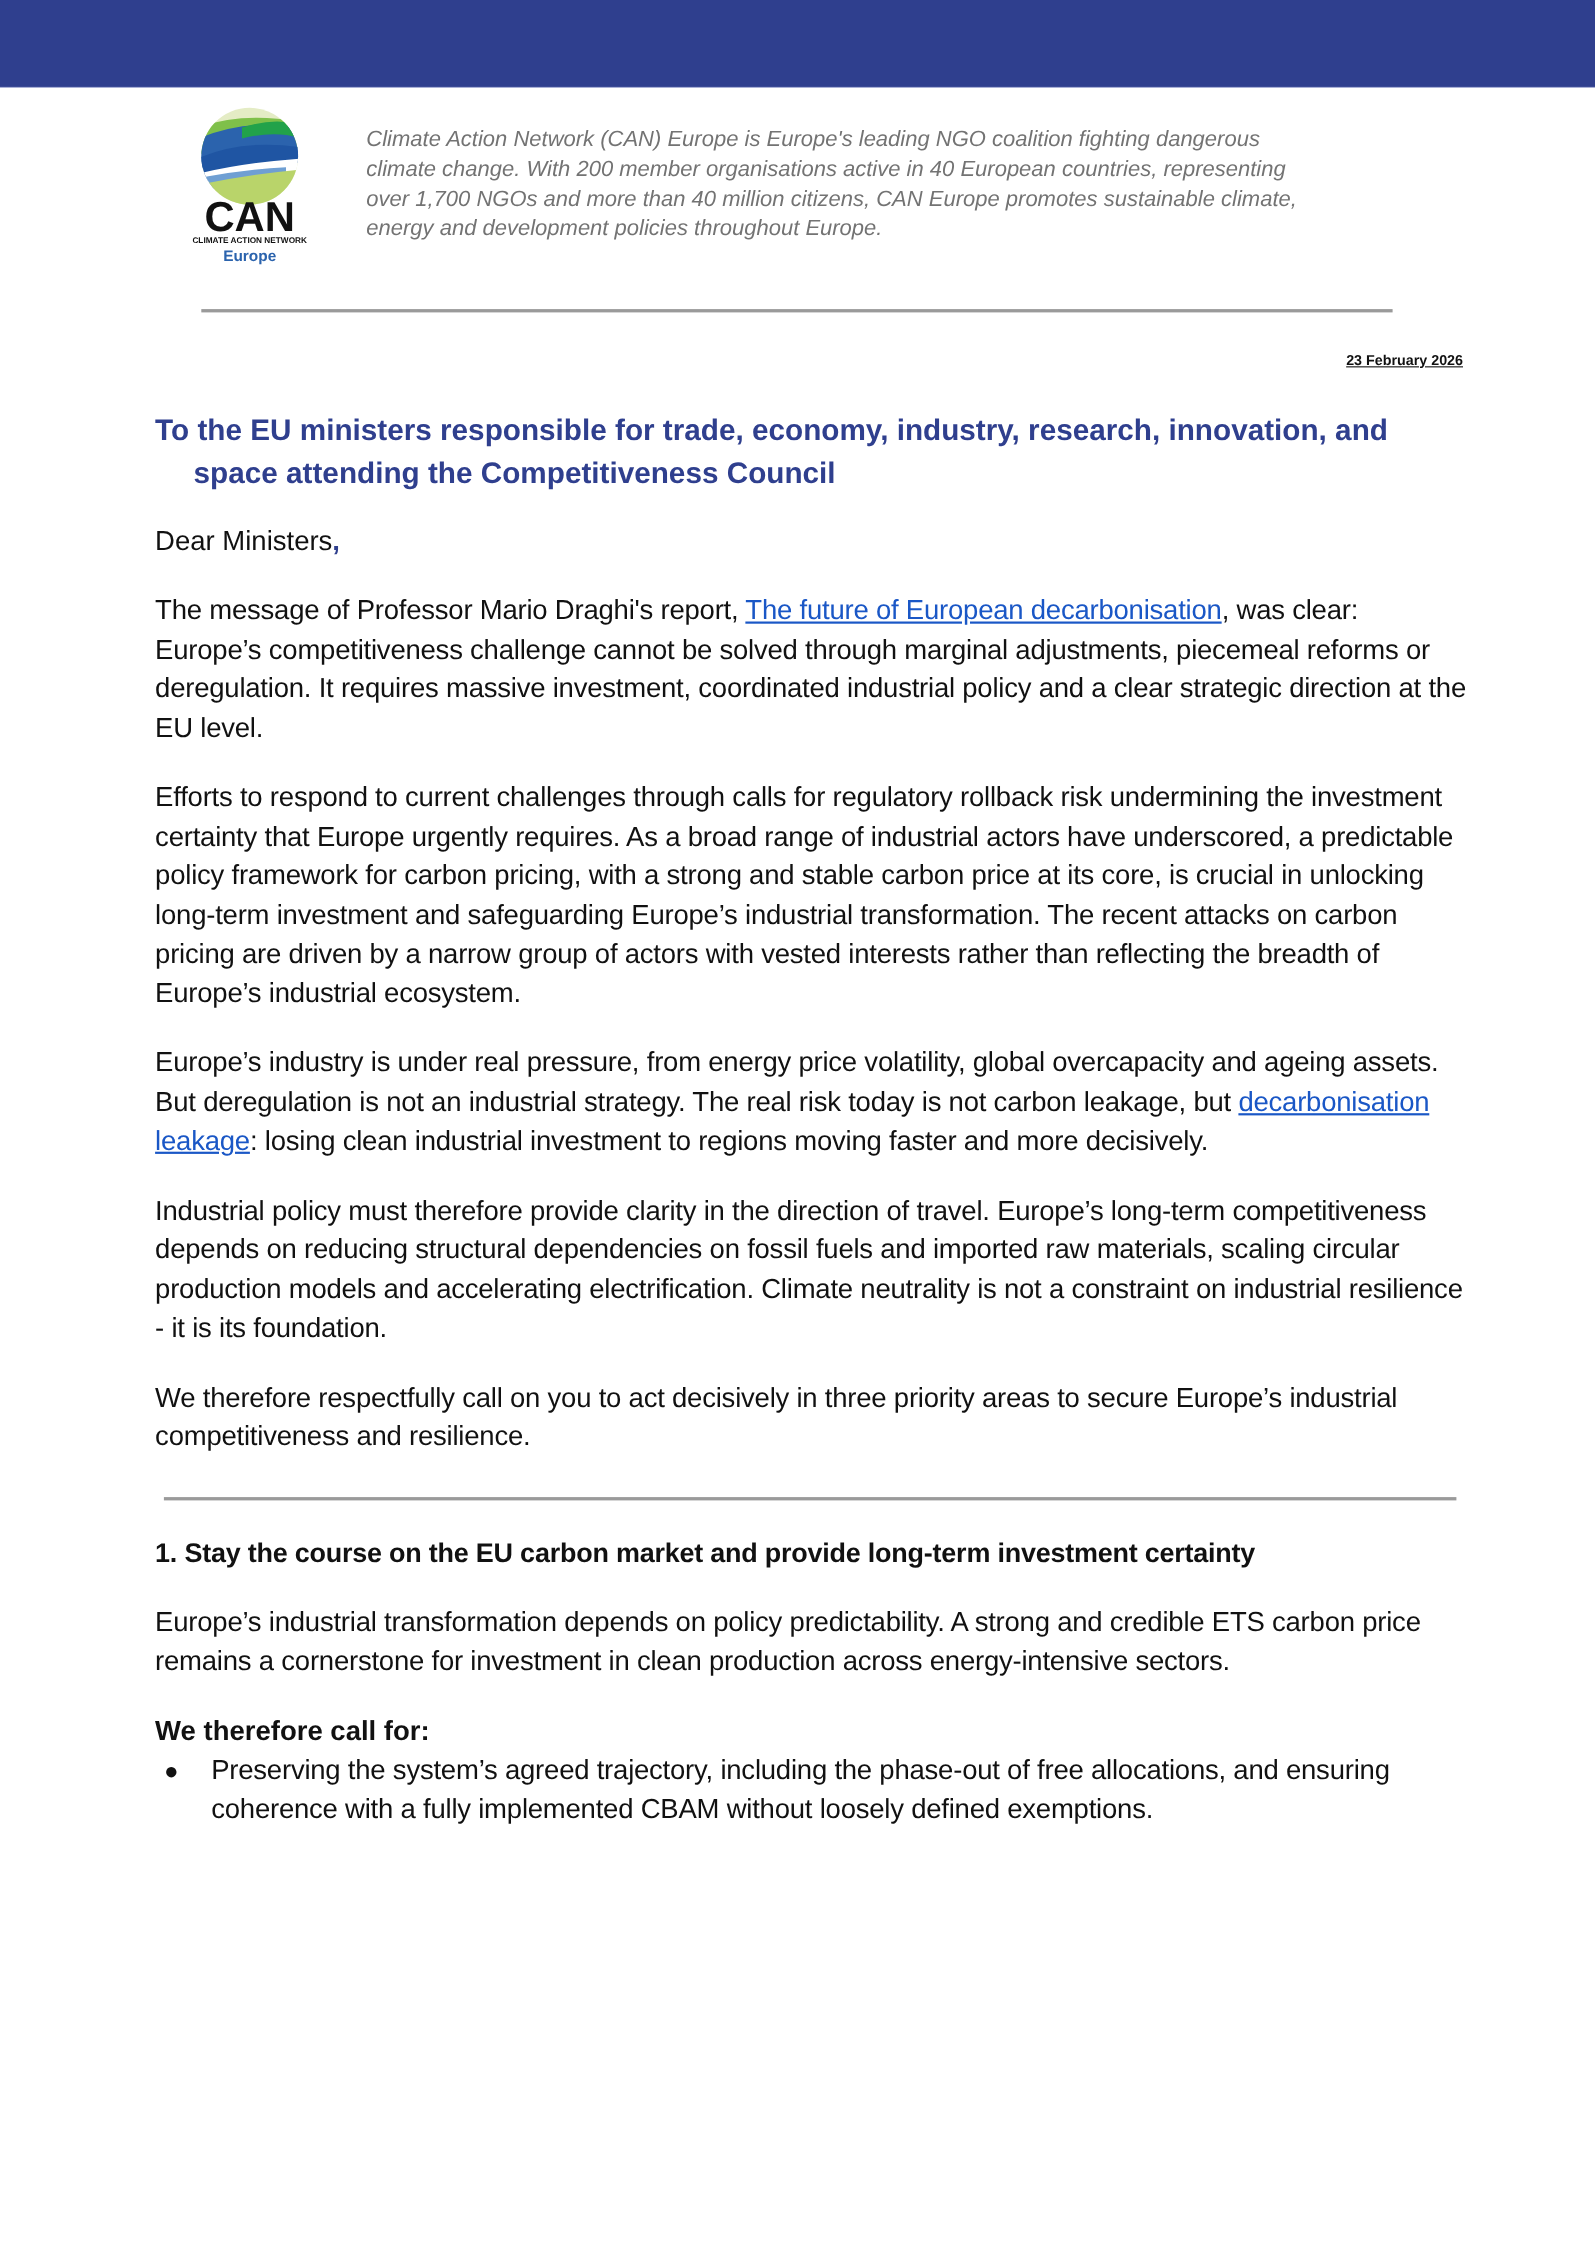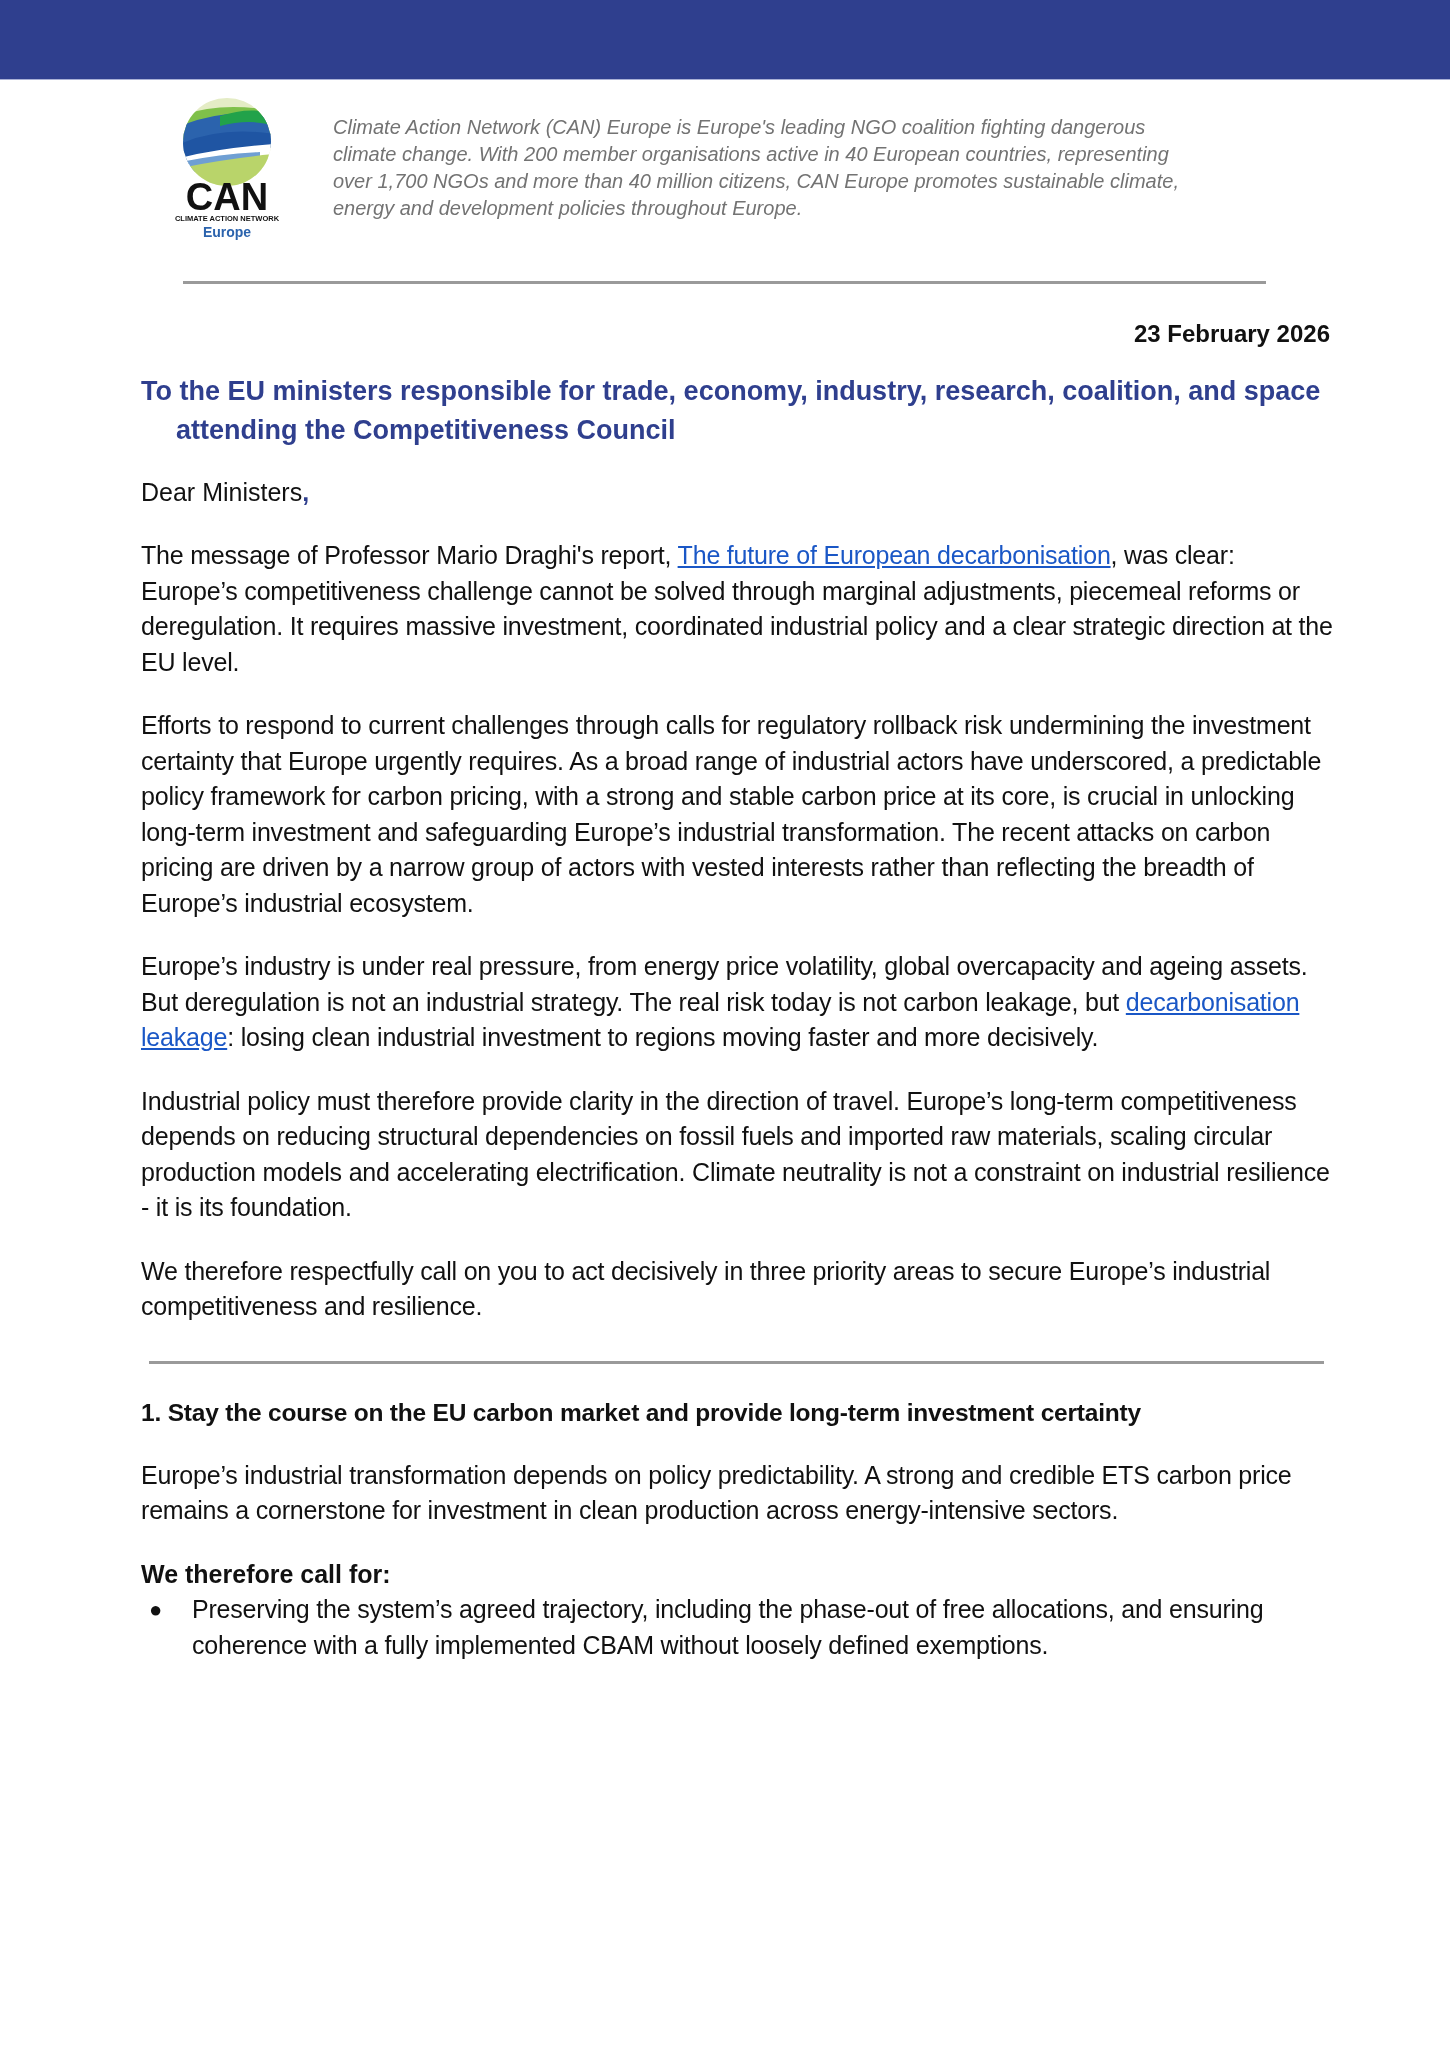--- a/index.html
+++ b/index.html
@@ -53,22 +53,23 @@
       top: 281px;
       width: 1083px;
       height: 3px;
       background: #9a9a9a;
     }
     .date {
       position: absolute;
       right: 120px;
       top: 320px;
       font-weight: bold;
-      font-size: 24px;
+      font-size: 13px;
       color: #111;
+      text-decoration: underline;
     }
     .content {
       position: absolute;
       left: 141px;
       top: 372px;
       width: 1195px;
     }
     .address {
       font-weight: bold;
       color: #2f3f8e;
@@ -161,21 +162,21 @@
     </svg>
   </div>
   <div class="org-blurb">Climate Action Network (CAN) Europe is Europe's leading NGO coalition fighting dangerous climate change. With 200 member organisations active in 40 European countries, representing over 1,700 NGOs and more than 40 million citizens, CAN Europe promotes sustainable climate, energy and development policies throughout Europe.</div>
 </div>
 
 <div class="header-rule"></div>
 
 <div class="date">23 February 2026</div>
 
 <div class="content">
-  <div class="address">To the EU ministers responsible for trade, economy, industry, research, coalition, and space attending the Competitiveness Council</div>
+  <div class="address">To the EU ministers responsible for trade, economy, industry, research, innovation, and space attending the Competitiveness Council</div>
 
   <div class="salutation">
     <span>Dear Ministers</span><span class="comma">,</span>
   </div>
 
 
   <p class="body-para">
     <span>The message of Professor Mario Draghi's report, </span><a class="doc-link" href="#">The future of European decarbonisation</a><span>, was clear: Europe’s competitiveness challenge cannot be solved through marginal adjustments, piecemeal reforms or deregulation. It requires massive investment, coordinated industrial policy and a clear strategic direction at the EU level.</span>
   </p>
 

